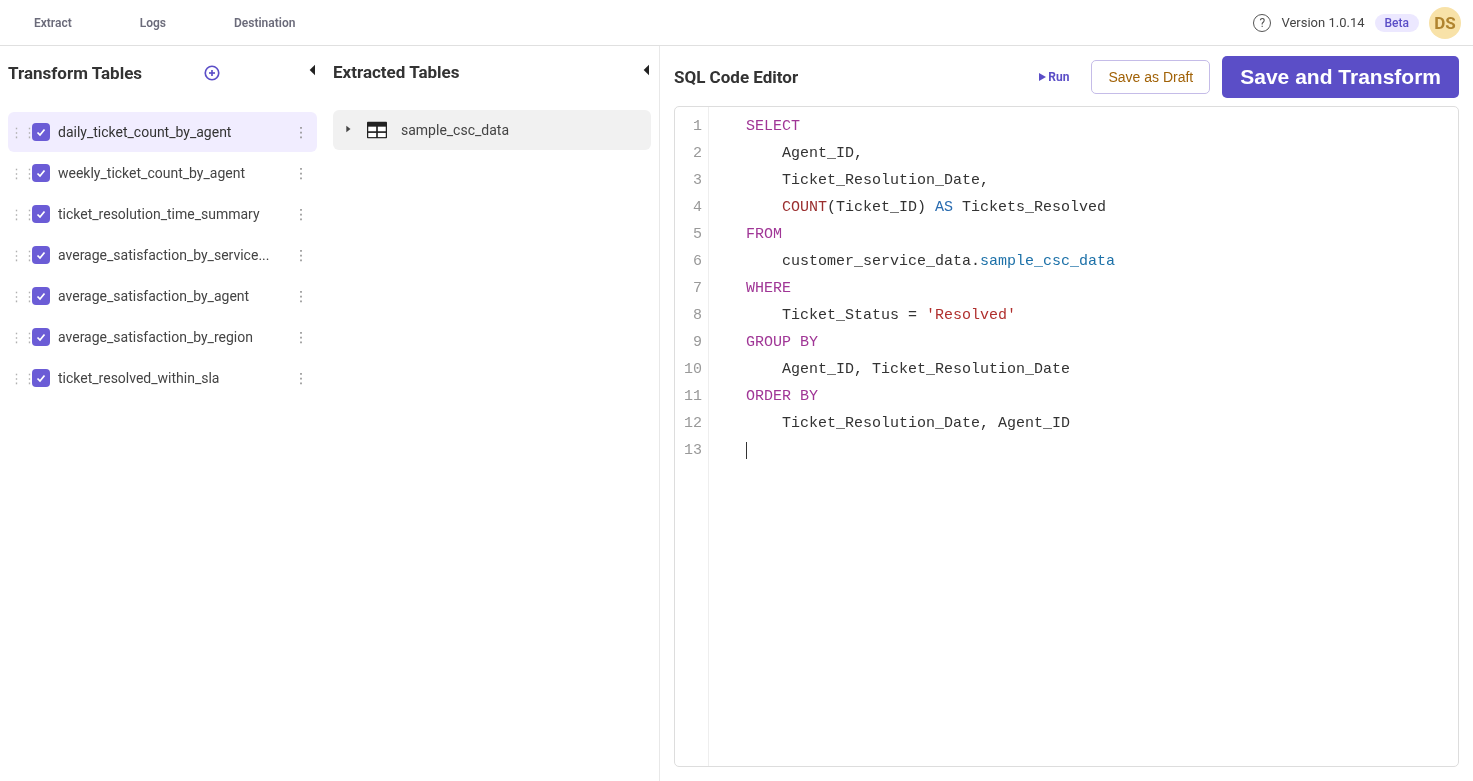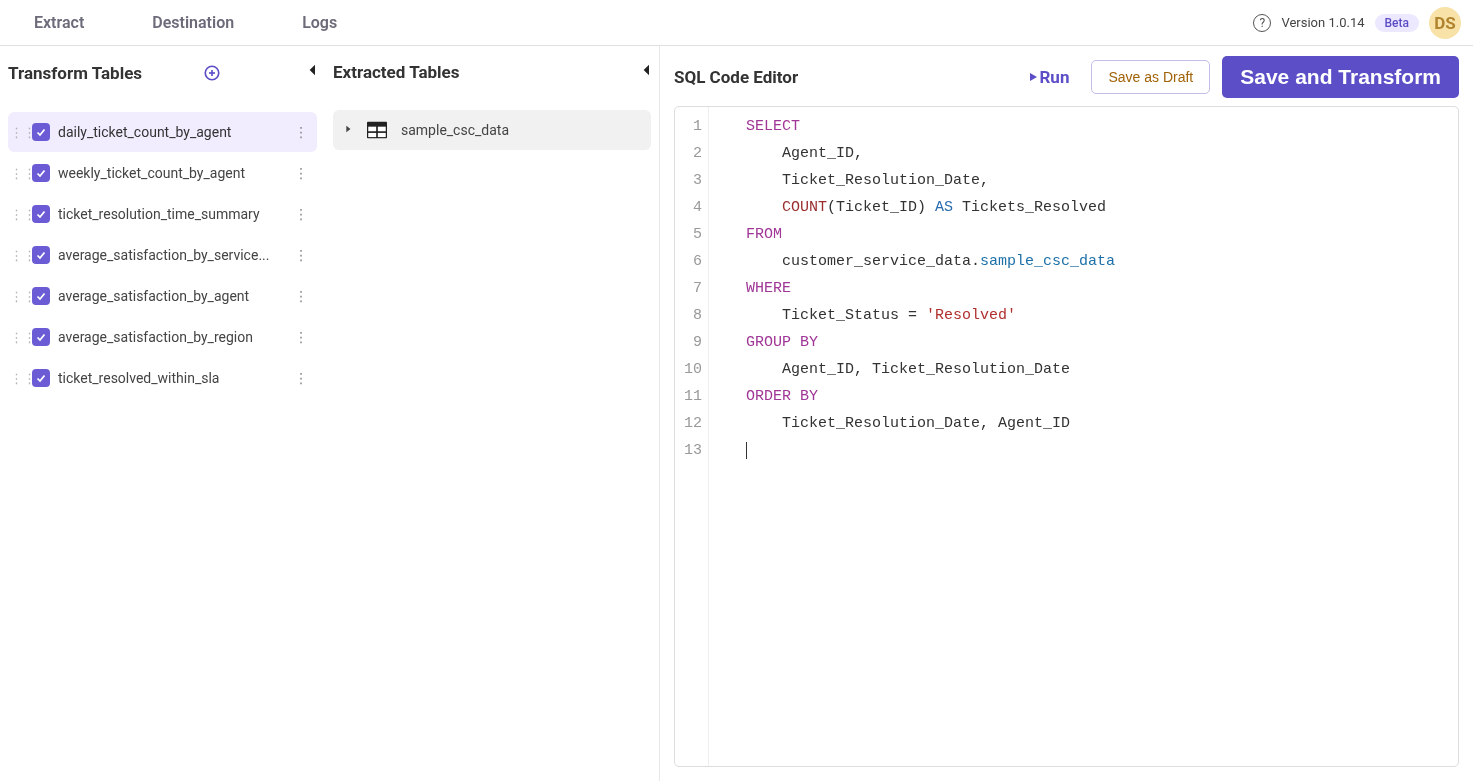--- a/index.html
+++ b/index.html
@@ -24,21 +24,21 @@
   }
   .tabs {
     display: flex;
     align-items: stretch;
     height: 100%;
   }
   .tab {
     padding: 0 34px;
     display: flex;
     align-items: center;
-    font-size: 16px;
+    font-size: 12px;
     font-weight: 600;
     color: #6b6b7a;
     cursor: pointer;
     position: relative;
   }
   .tab.active {
     color: #5b4ec7;
   }
   .tab.active::after {
     content: "";
@@ -195,21 +195,21 @@
   .p3-actions {
     display: flex;
     align-items: center;
     gap: 12px;
   }
   .run-btn {
     display: flex;
     align-items: center;
     gap: 0;
     color: #5b4ec7;
-    font-size: 17px;
+    font-size: 12px;
     font-weight: 700;
     cursor: pointer;
     padding: 6px 10px;
   }
   .btn-outline {
     padding: 8px 16px;
     border: 1px solid #c5bce8;
     border-radius: 5px;
     background: #fff;
     color: #a16207;
@@ -263,22 +263,22 @@
   .cursor {
     border-left: 1px solid #333;
   }
 </style>
 </head>
 <body>
 
 <div class="topbar">
   <div class="tabs">
     <div class="tab">Extract</div>
+    <div class="tab">Logs</div>
     <div class="tab">Destination</div>
-    <div class="tab">Logs</div>
   </div>
   <div class="topbar-right">
     <div class="help-icon">?</div>
     <span class="version-text">Version 1.0.14</span>
     <span class="beta-badge">Beta</span>
     <div class="avatar">DS</div>
   </div>
 </div>
 
 <div class="main">

